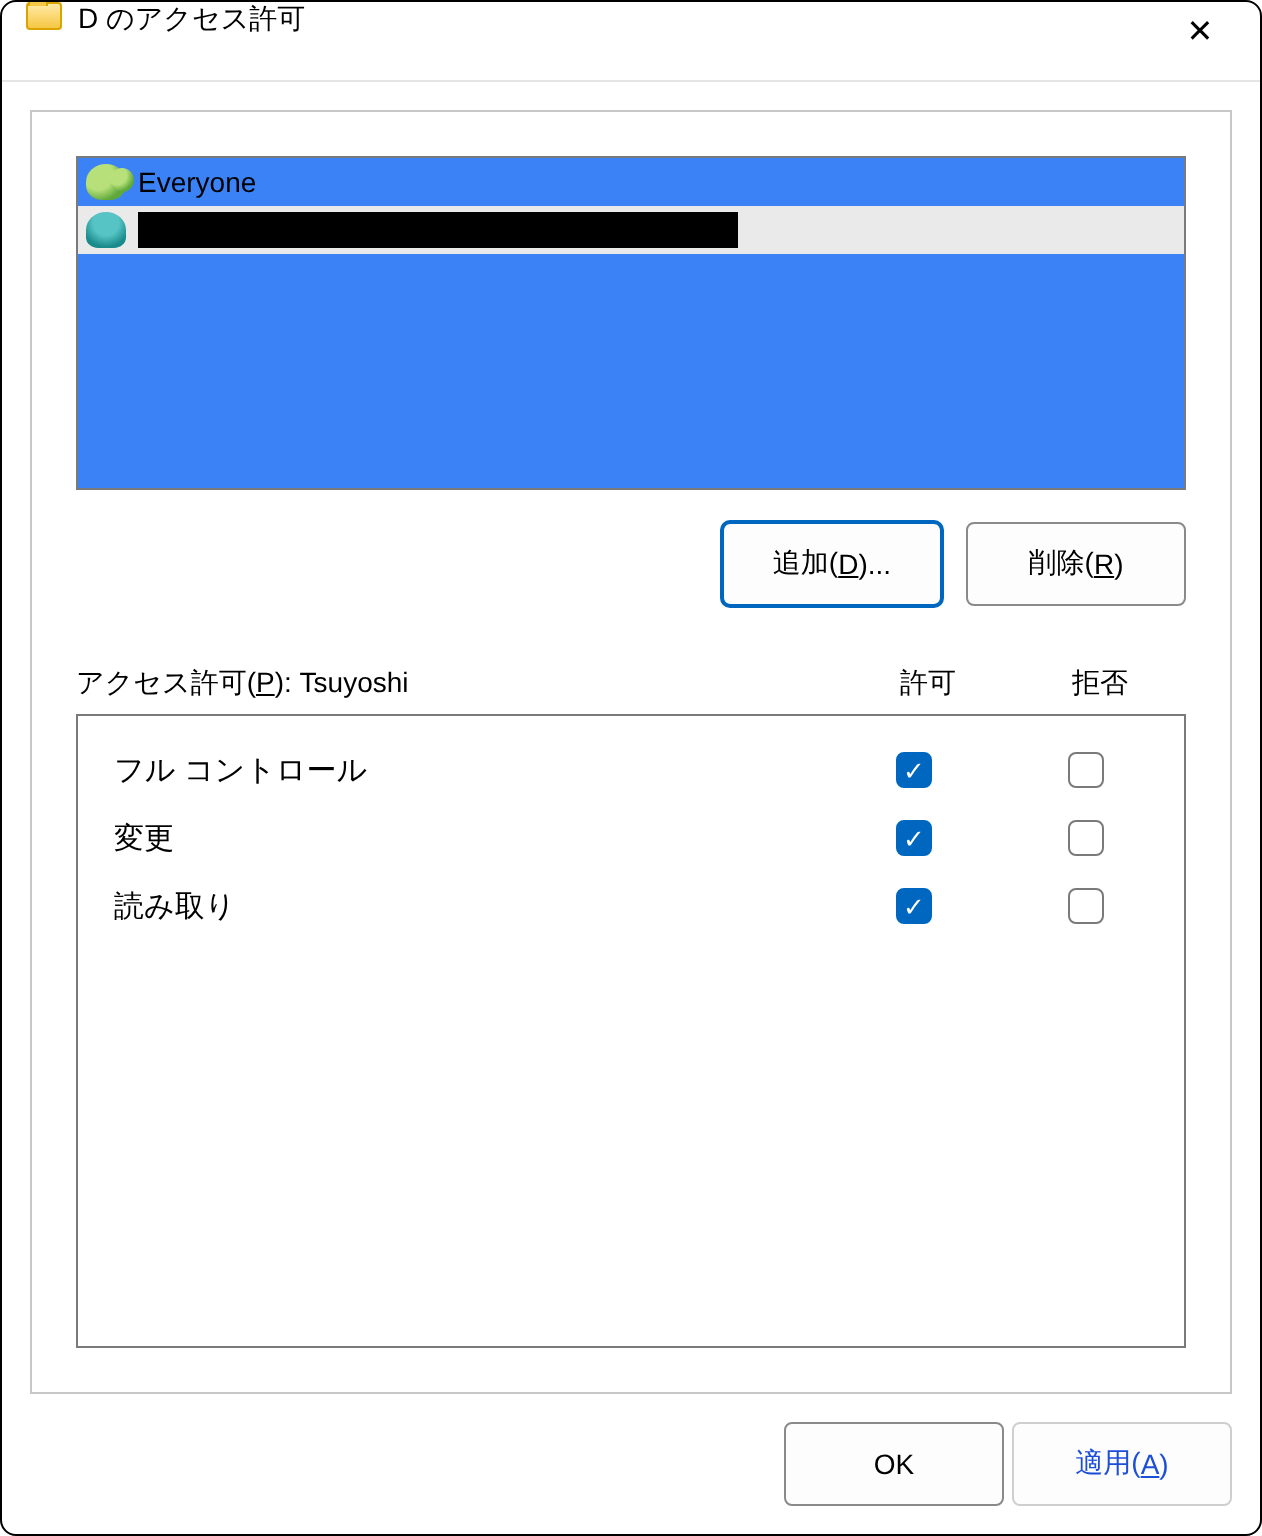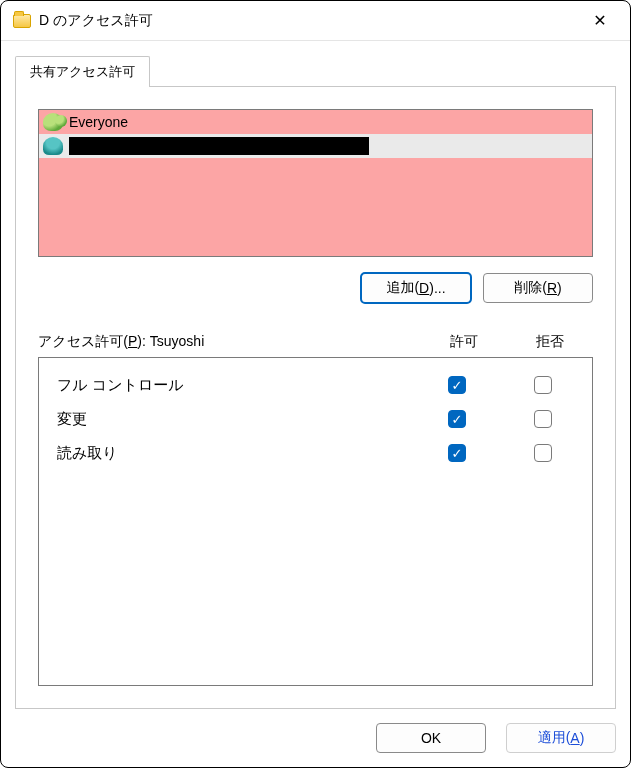--- a/index.html
+++ b/index.html
@@ -14,21 +14,20 @@
     width: 631px;
     height: 768px;
     border: 1px solid #000;
     border-radius: 8px;
     display: flex;
     flex-direction: column;
     overflow: hidden;
   }
   .titlebar {
     display: flex;
-    align-items: center;
     height: 40px;
     padding: 0 8px 0 12px;
     border-bottom: 1px solid #e5e5e5;
   }
   .titlebar .folder-icon {
     width: 18px; height: 14px;
     background: linear-gradient(#ffe9a6,#f6c744);
     border: 1px solid #d9a400;
     border-radius: 2px;
     position: relative;
@@ -74,22 +73,22 @@
     flex:1;
     padding:22px 22px 22px 22px;
     display:flex; flex-direction:column;
   }
 
   .label-row { margin-bottom:6px; font-size:14px; }
   .underline { text-decoration: underline; }
 
   .listbox {
     border:1px solid #7a7a7a;
-    height:148px;
-    background:#fca5a5;
+    height:167px;
+    background:#3b82f6;
     overflow:hidden;
   }
   .list-item {
     display:flex; align-items:center;
     height:24px;
     padding:0 4px;
     gap:6px;
     font-size:14px;
   }
   .list-item.selected { background:#eaeaea; }
@@ -109,21 +108,21 @@
     background: radial-gradient(circle at 50% 30%, #56c4c4 40%, #1a8a8a 75%);
     border-radius:50% 50% 30% 30%;
   }
   .redact { background:#000; height:18px; flex:0 0 300px; }
 
   .btn-row {
     display:flex; justify-content:flex-end; gap:12px;
     margin:16px 0;
   }
   .btn {
-    min-width:110px; height:30px;
+    min-width:110px; height:42px;
     border:1px solid #8a8a8a;
     background:#fdfdfd;
     border-radius:4px;
     font-size:14px;
     padding:0 14px;
     display:flex; align-items:center; justify-content:center;
     cursor:default;
   }
   .btn.focus {
     outline:2px solid #0067c0;
@@ -163,41 +162,36 @@
   }
   .chk.checked {
     background:#0067c0;
     border-color:#0067c0;
     color:#fff;
     font-size:13px;
     line-height:1;
   }
 
   .footer {
-    display:flex; justify-content:flex-end; gap:20px;
+    display:flex; justify-content:flex-end; gap:4px;
     padding:14px;
     align-items:center;
   }
 </style>
 </head>
 <body>
 
 <div class="window">
   <div class="titlebar">
     <span class="folder-icon"></span>
     <span class="title">D のアクセス許可</span>
     <div class="close">✕</div>
   </div>
 
   <div class="content">
-    <div class="tab-strip">
-      <div class="tab">
-        <span>共有アクセス許可</span>
-      </div>
-    </div>
 
     <div class="tab-panel">
 
 
       <div class="listbox" id="user-list">
           <div class="list-item">
             <span class="icon group"></span>
             <span>Everyone</span>
           </div>
           <div class="list-item selected">

